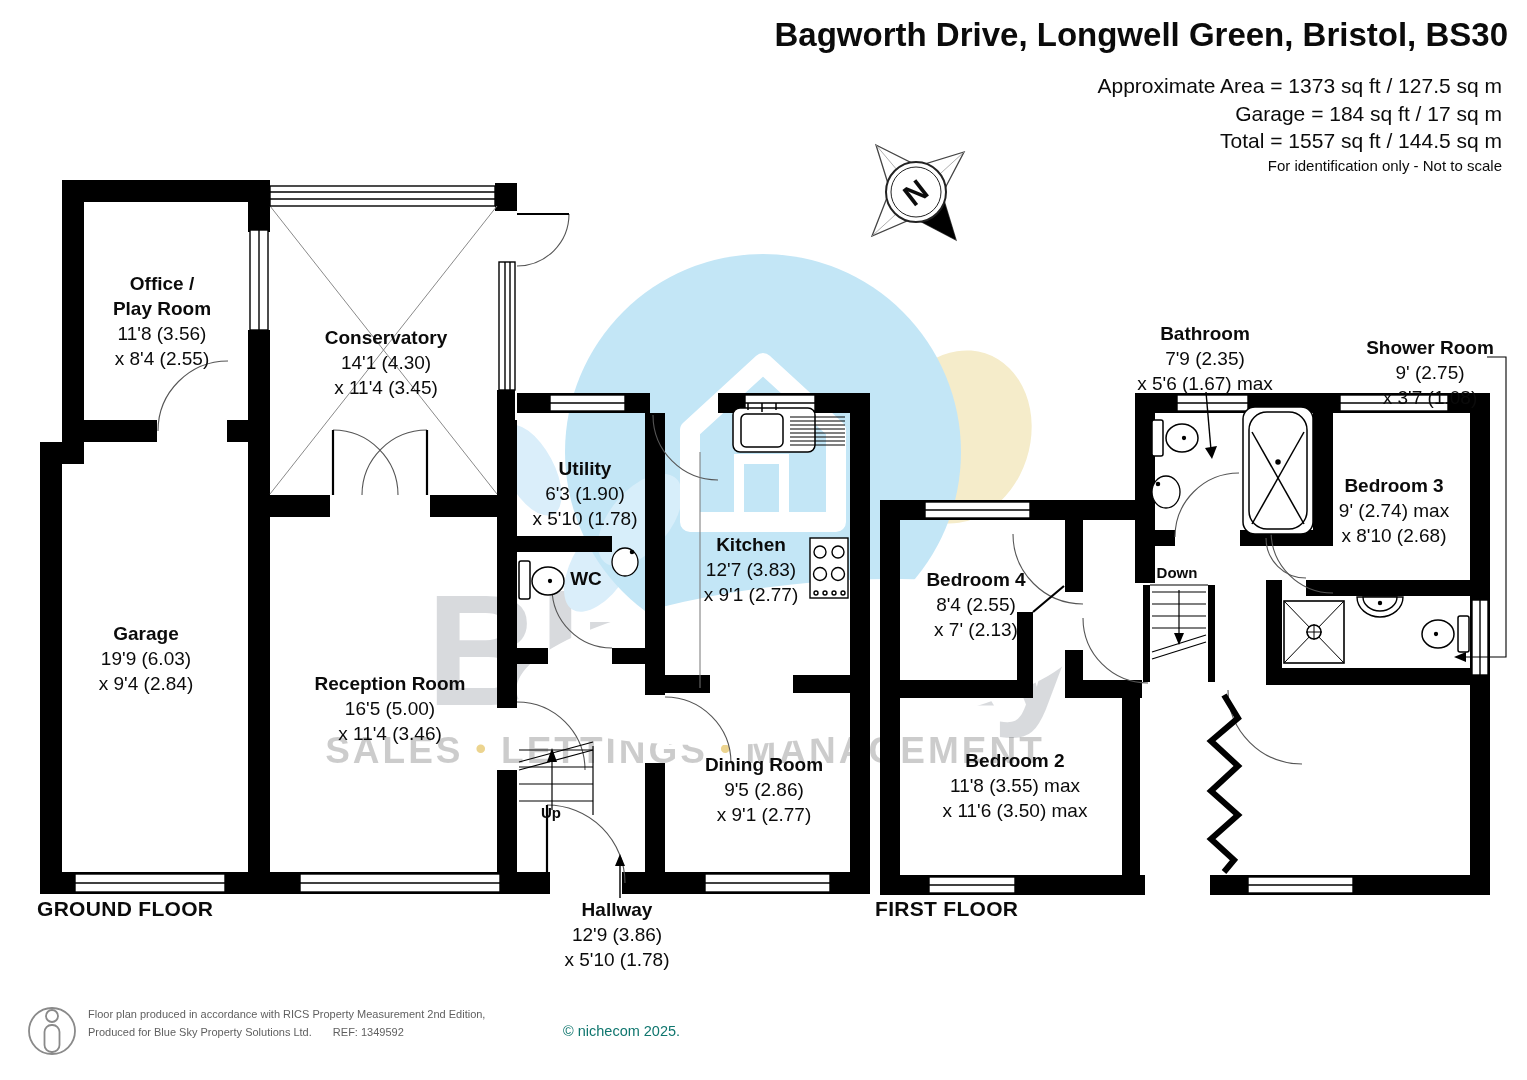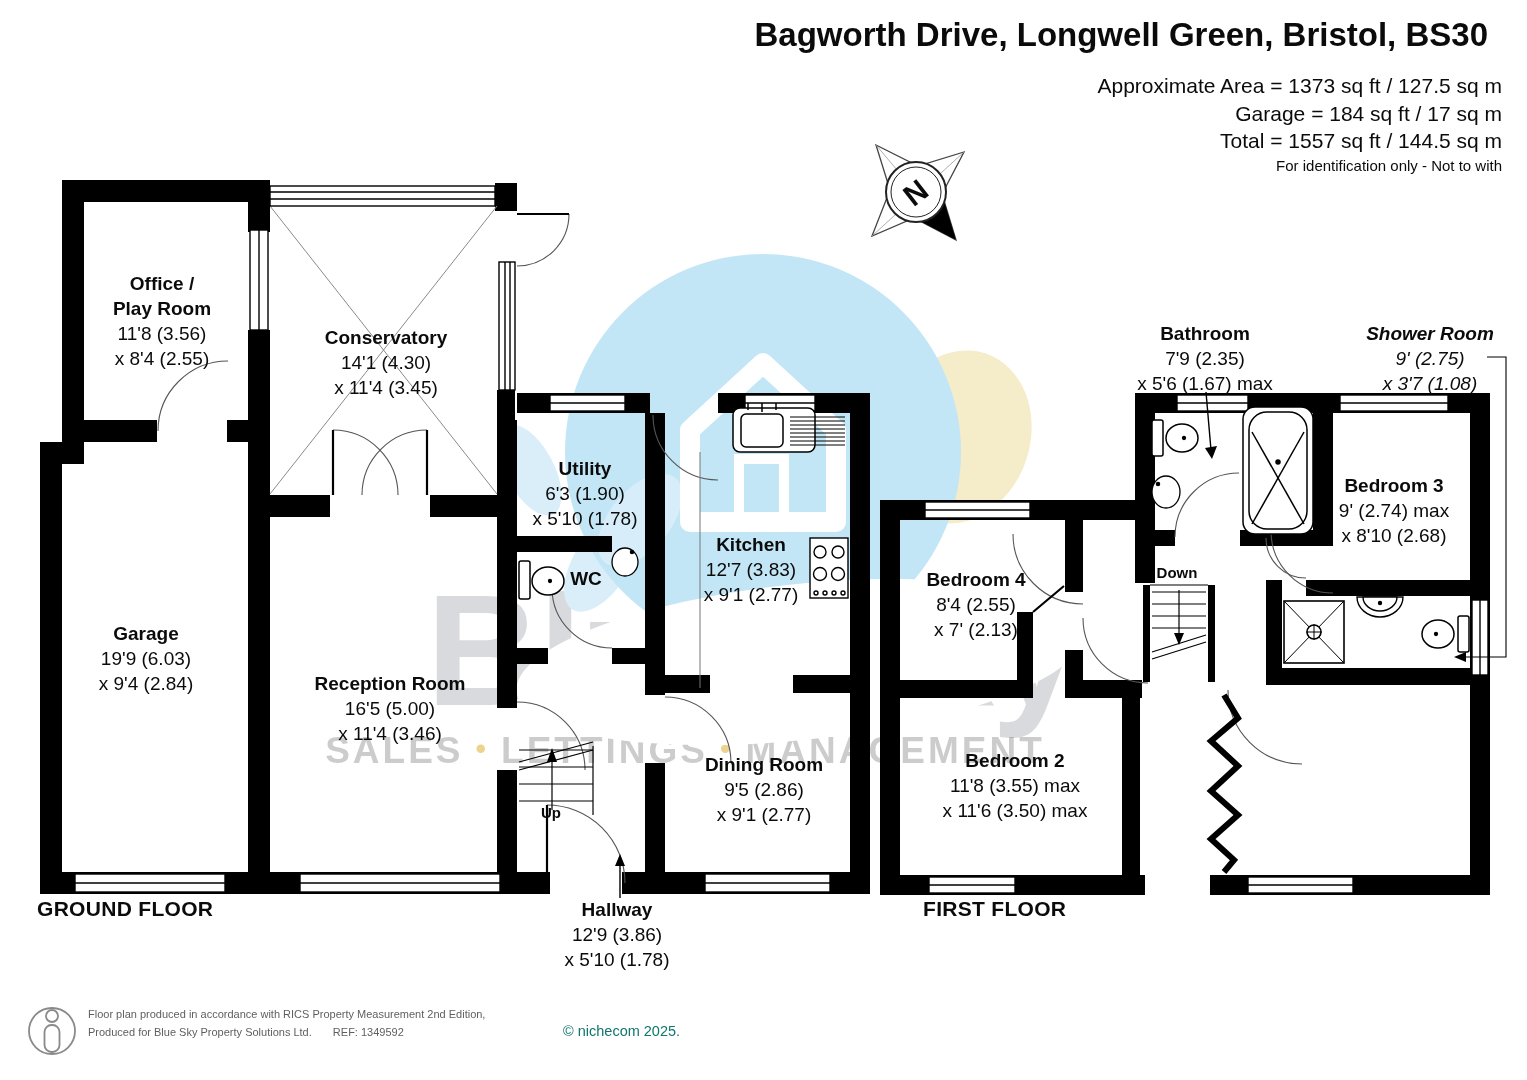--- a/index.html
+++ b/index.html
@@ -1,20 +1,20 @@
 <!DOCTYPE html>
 <html><head>
 <meta charset="utf-8">
 <style>
   html,body{margin:0;padding:0;background:#fff;}
   .page{position:relative;width:1527px;height:1080px;overflow:hidden;background:#fff;
         font-family:"Liberation Sans",sans-serif;color:#0b0b0b;}
   .plan-svg{position:absolute;left:0;top:0;z-index:2;}
   
-  .title{position:absolute;right:39px;top:16px;font-size:33px;font-weight:bold;z-index:3;white-space:nowrap;}
+  .title{position:absolute;right:19px;top:16px;font-size:33px;font-weight:bold;z-index:3;white-space:nowrap;}
   .arealines{position:absolute;right:25px;top:72px;text-align:right;font-size:21px;line-height:27.5px;z-index:3;}
   .disclaimer{position:absolute;right:25px;top:157px;font-size:15px;z-index:3;}
   
   .rlabel{position:absolute;transform:translate(-50%,-50%);text-align:center;font-size:19px;
           line-height:25px;white-space:nowrap;z-index:4;}
   .rlabel .nm{font-weight:bold;display:block;}
   .rlabel .dm{display:block;}
   .small-label{position:absolute;transform:translate(-50%,-50%);font-size:15px;font-weight:bold;z-index:4;}
   .floor-label{position:absolute;font-size:21px;font-weight:bold;letter-spacing:.3px;z-index:4;}
   
@@ -277,21 +277,21 @@
       <rect x="44.5" y="1025" width="15" height="27" rx="7"></rect>
     </g>
   </svg>
 
   <div class="title">Bagworth Drive, Longwell Green, Bristol, BS30</div>
   <div class="arealines">
     <div>Approximate Area = 1373 sq ft / 127.5 sq m</div>
     <div>Garage = 184 sq ft / 17 sq m</div>
     <div>Total = 1557 sq ft / 144.5 sq m</div>
   </div>
-  <div class="disclaimer">For identification only - Not to with</div>
+  <div class="disclaimer">For identification only - Not to scale</div>
   <div class="compass-n">N</div>
 
   <div class="rlabel" style="left:162px;top:321px;">
     <span class="nm">Office /</span>
     <span class="nm">Play Room</span>
     <span class="dm">11'8 (3.56)</span>
     <span class="dm">x 8'4 (2.55)</span>
   </div>
   <div class="rlabel" style="left:386px;top:362px;">
     <span class="nm">Conservatory</span>
@@ -332,42 +332,42 @@
     <span class="dm">x 5'10 (1.78)</span>
   </div>
   <div class="small-label" style="left:551px;top:812px;">Up</div>
   <div class="floor-label" style="left:37px;top:897px;">GROUND FLOOR</div>
 
   <div class="rlabel" style="left:1205px;top:358px;">
     <span class="nm">Bathroom</span>
     <span class="dm">7'9 (2.35)</span>
     <span class="dm">x 5'6 (1.67) max</span>
   </div>
-  <div class="rlabel" style="left:1430px;top:358px;font-style:italic;">
+  <div class="rlabel" style="left:1430px;top:372px;">
     <span class="nm">Shower Room</span>
     <span class="dm">9' (2.75)</span>
     <span class="dm">x 3'7 (1.08)</span>
   </div>
   <div class="rlabel" style="left:1394px;top:510px;">
     <span class="nm">Bedroom 3</span>
     <span class="dm">9' (2.74) max</span>
     <span class="dm">x 8'10 (2.68)</span>
   </div>
   <div class="rlabel" style="left:976px;top:604px;">
     <span class="nm">Bedroom 4</span>
     <span class="dm">8'4 (2.55)</span>
     <span class="dm">x 7' (2.13)</span>
   </div>
   <div class="rlabel" style="left:1015px;top:785px;">
     <span class="nm">Bedroom 2</span>
     <span class="dm">11'8 (3.55) max</span>
     <span class="dm">x 11'6 (3.50) max</span>
   </div>
   <div class="small-label" style="left:1177px;top:572px;">Down</div>
-  <div class="floor-label" style="left:875px;top:897px;margin-left:48px;">FIRST FLOOR</div>
+  <div class="floor-label" style="left:875px;top:897px;">FIRST FLOOR</div>
 
   <div class="footer-text">
     <div>Floor plan produced in accordance with RICS Property Measurement 2nd Edition,</div>
     <div>
       <span>Produced for Blue Sky Property Solutions Ltd.</span>
       <span class="ref">REF: 1349592</span>
     </div>
   </div>
   <div class="copyright">© nichecom 2025.</div>
 

